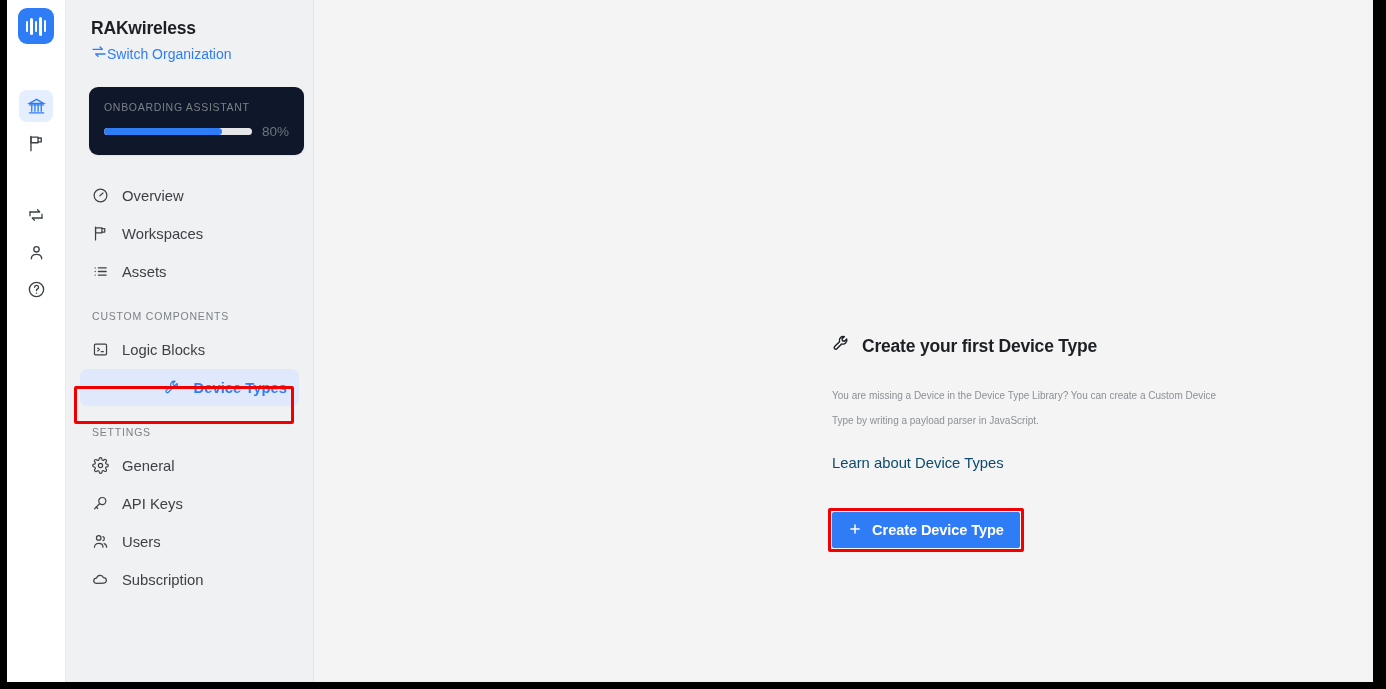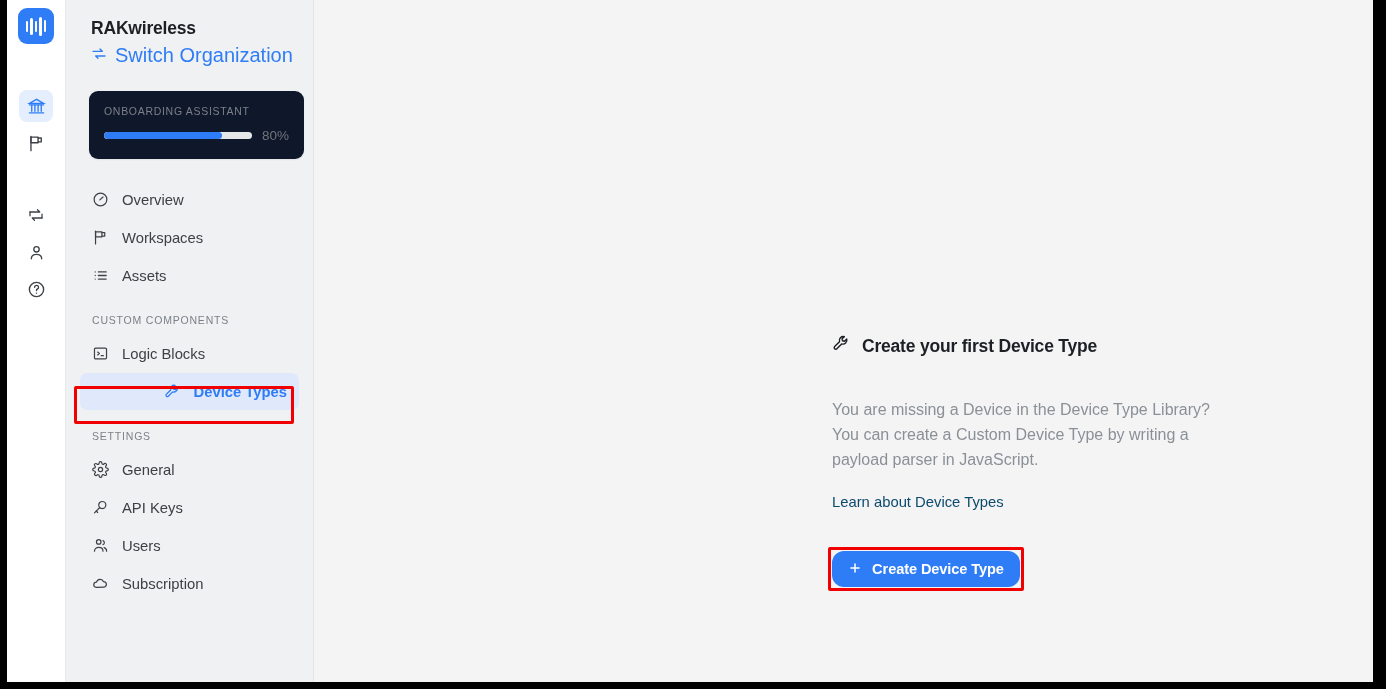--- a/index.html
+++ b/index.html
@@ -57,22 +57,22 @@
     border-right: 1px solid #e3e4e6;
     padding: 0 14px;
     position: relative;
   }
   .org-title {
     font-size: 17.5px; font-weight: bold; color: #1c1f23;
     letter-spacing: -0.2px;
     padding: 18px 0 0 11px;
   }
   .switch-org {
-    display: flex; align-items: center; gap: 8px;
-    color: #2f7df6; font-size: 20px;
+    display: flex; align-items: center; 
+    color: #2f7df6; font-size: 14px;
     padding: 5px 0 0 11px;
     cursor: pointer;
   }
   .switch-org svg { flex: 0 0 auto; }
 
   .onboard-card {
     margin: 24px 0 0 9px;
     width: 215px;
     background: #0f172a;
     border-radius: 9px;
@@ -119,34 +119,34 @@
   .main { flex: 1; height: 100%; position: relative; background: #f4f4f5; }
   .empty {
     position: absolute; left: 518px; top: 334px; width: 400px;
   }
   .empty-head {
     display: flex; align-items: center; gap: 11px;
     font-size: 17.5px; font-weight: bold; color: #1c1f23;
     letter-spacing: -0.2px;
   }
   .empty-body {
-    margin-top: 39px;
-    font-size: 16px; line-height: 25px; color: #8b9096;
+    margin-top: 25px;
+    font-size: 10px; line-height: 25px; color: #8b9096;
     width: 392px;
   }
   .empty-link {
     display: inline-block; margin-top: 22px;
     font-size: 14.8px; color: #0c4a6e; cursor: pointer;
   }
   .cta-wrap { position: relative; margin-top: 40px; width: 196px; }
   .cta {
     display: flex; align-items: center; justify-content: center; gap: 10px;
     width: 188px; height: 36px;
     background: #2f7df6; color: #fff;
-    border: none; border-radius: 12px;
+    border: none; border-radius: 2px;
     font-family: inherit; font-size: 14.6px; font-weight: bold;
     letter-spacing: -0.1px;
     cursor: pointer;
   }
   #annot-cta { left: -4px; top: -4px; width: 196px; height: 44px; }
 </style>
 </head>
 <body>
 
 <div class="screen">

